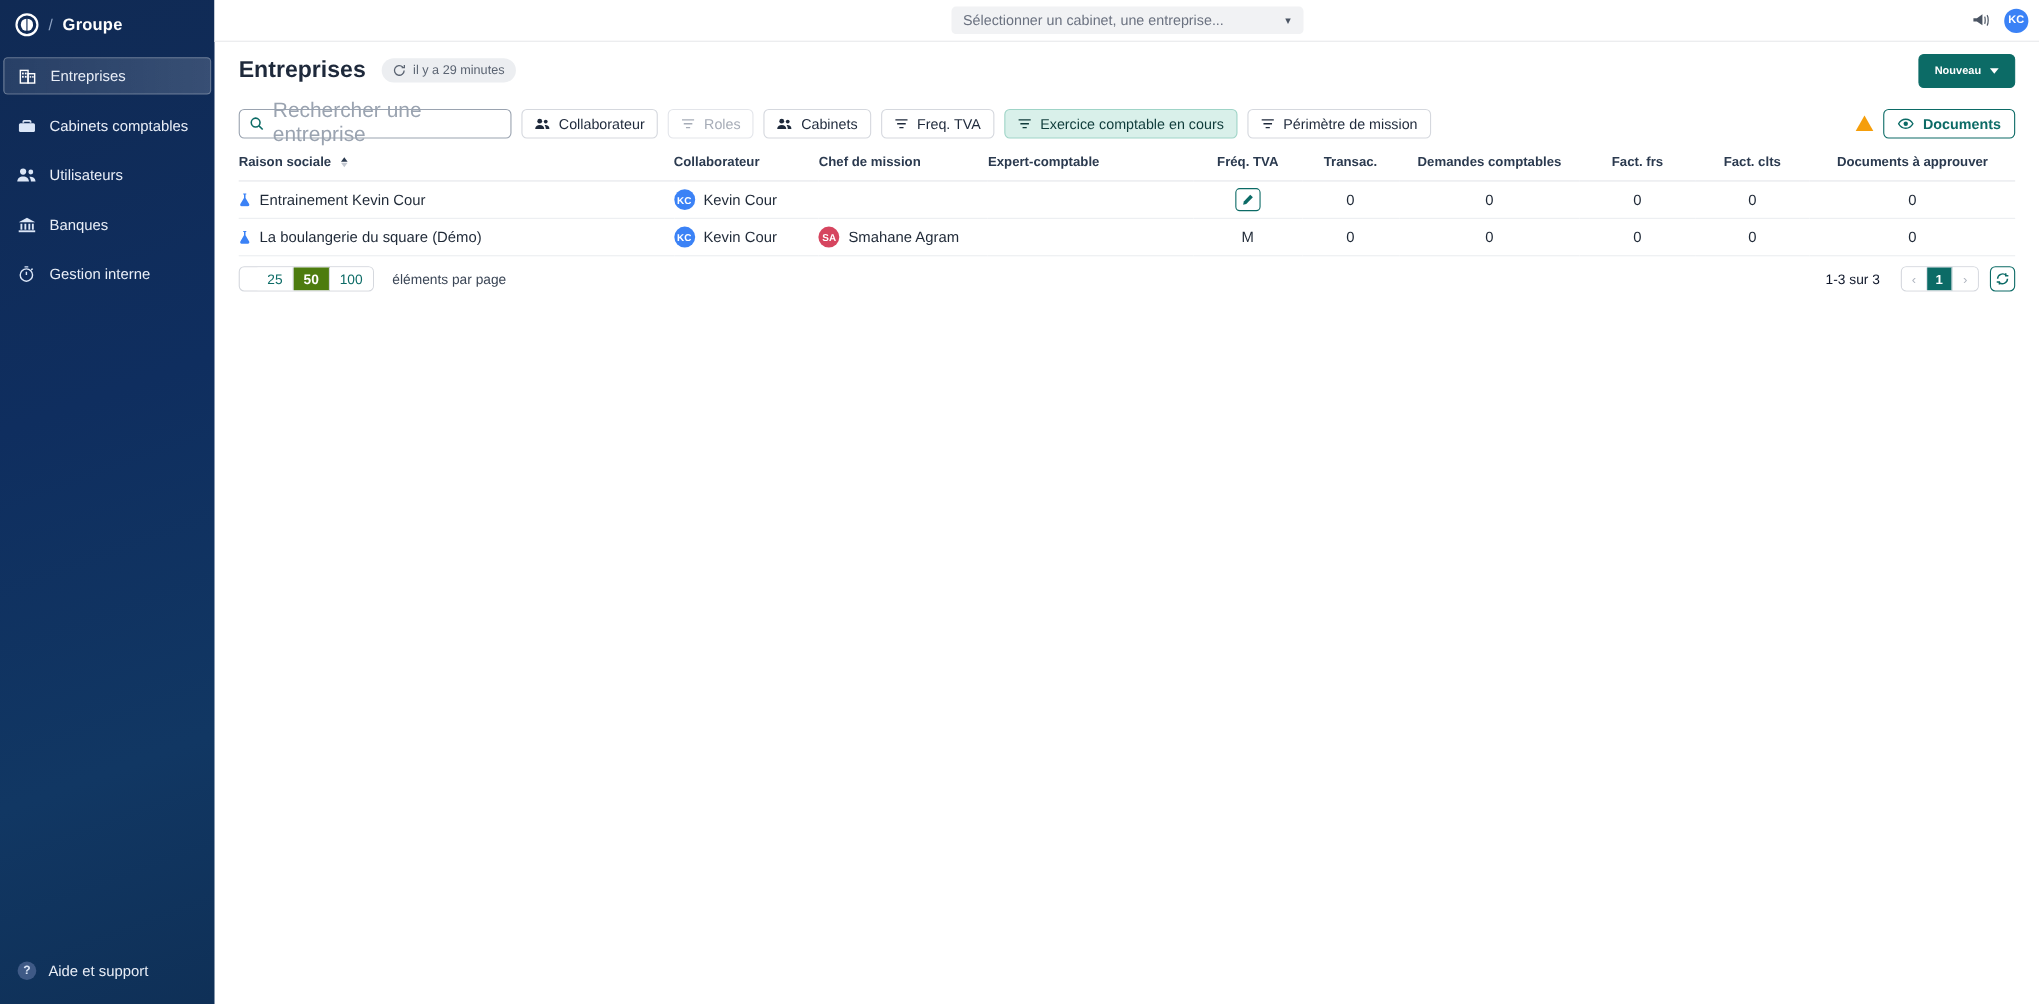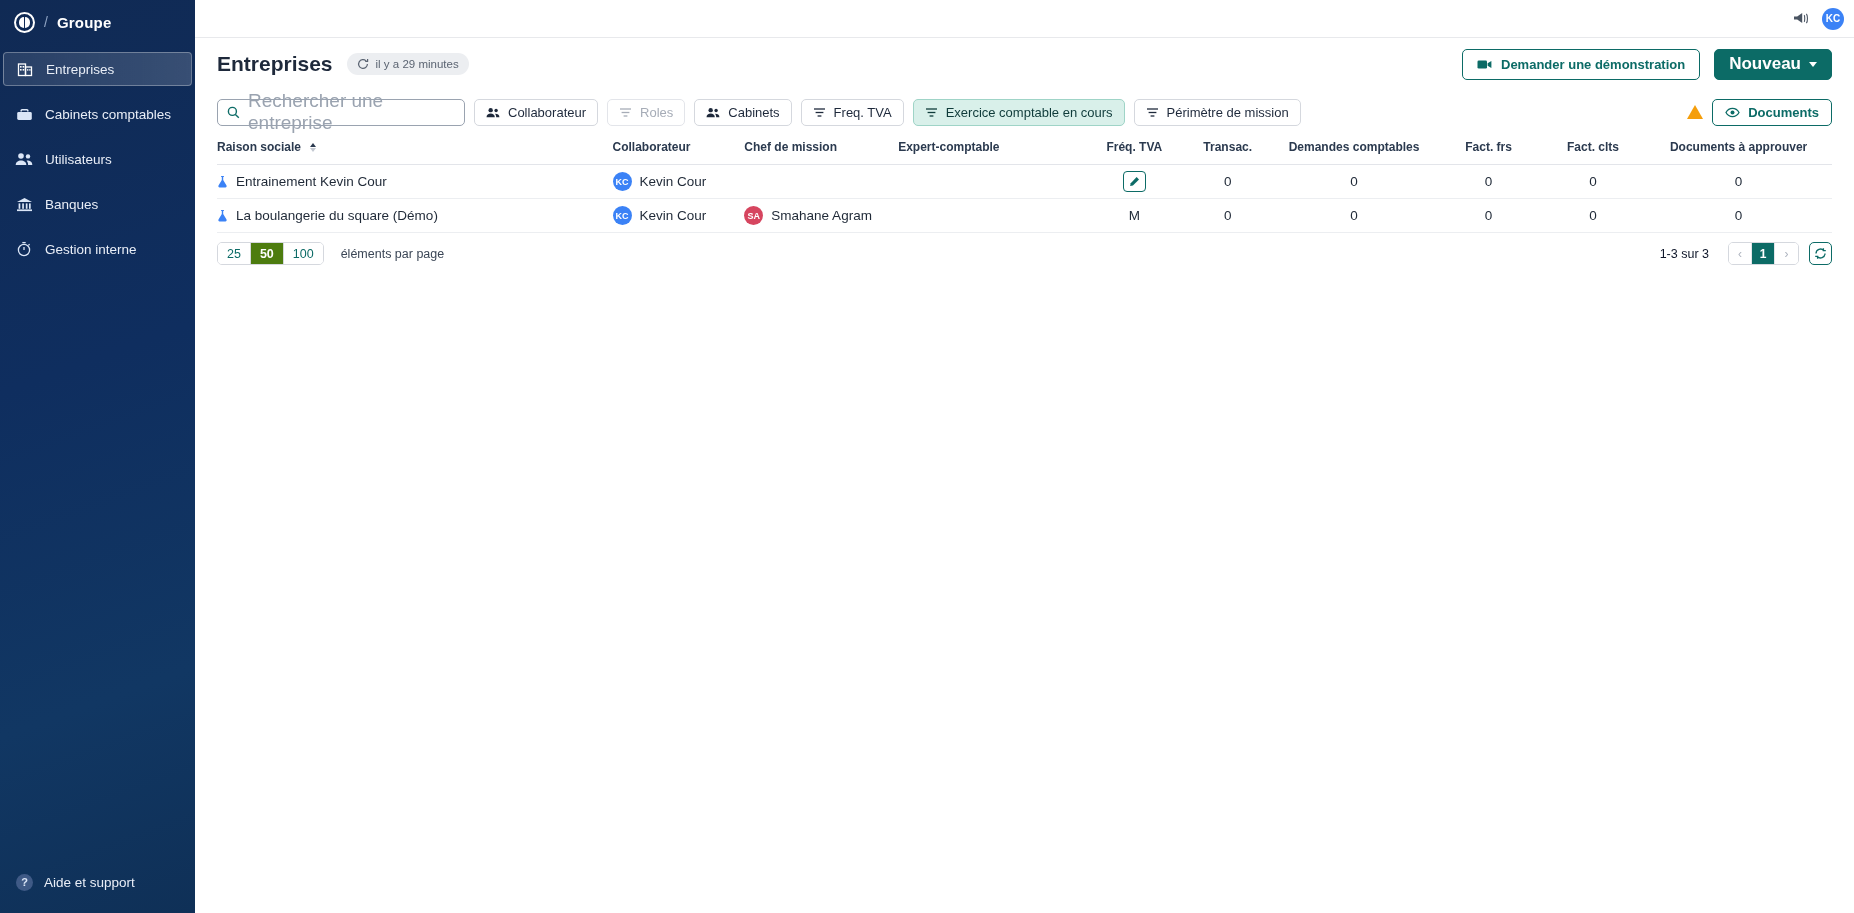--- a/index.html
+++ b/index.html
@@ -93,21 +93,21 @@
     color: #5b6472; font-size: 11.5px; cursor: pointer;
   }
   .head-spacer { flex: 1 1 auto; }
   .btn-demo {
     display:flex; align-items:center; gap:9px; height: 31px; padding: 0 14px;
     border: 1px solid #0c6b66; border-radius: 5px; background: #fff;
     color: #0c6b66; font-size: 13px; font-weight: 600; cursor: pointer; white-space: nowrap;
   }
   .btn-new {
     display:flex; align-items:center; gap:8px; height: 31px; padding: 0 14px;
-    border-radius: 5px; background: #0c6b66; color:#fff; font-size: 17px;
+    border-radius: 5px; background: #0c6b66; color:#fff; font-size: 10px;
     font-weight: 600; cursor:pointer; border: 1px solid #0c6b66;
   }
   .caret-dn { width:0;height:0;border-left:4px solid transparent;border-right:4px solid transparent;border-top:5px solid currentColor; }
 
   .tabsrow { height: 26px; flex: 0 0 26px; display:flex; justify-content:flex-end; padding-right: 22px; }
   .tabs { display:flex; align-items:center; gap: 2px; background:#eceef1; border-radius: 4px; padding: 2px; }
   .tab {
     font-size: 13px; color: #5b6472; padding: 2px 8px; border-radius: 3px; cursor: pointer;
   }
   .tab.active { background: #ffffff; color: #0c6b66; font-weight: 600; }
@@ -160,21 +160,21 @@
   }
   .av-blue { background:#3b82f6; }
   .av-red  { background:#d6455f; }
   .edit-btn {
     width:23px;height:21px;border:1px solid #0c6b66;border-radius:4px;background:#fff;
     display:inline-flex;align-items:center;justify-content:center;cursor:pointer;
   }
 
   
   .footer { padding: 9px 22px 0 22px; display:flex; align-items:center; }
-  .pp-group { display:flex; border:1px solid #d5d8de; border-radius:5px; overflow:hidden; height:23px; }
+  .pp-group { display:flex; border:1px solid #d5d8de; border-radius:5px; overflow:hidden; height:23px;padding-left:16px; }
   .pp {
     padding: 0 9px; font-size: 12.5px; color:#0c6b66; display:flex;align-items:center;
     cursor:pointer; background:#fff; border-right:1px solid #d5d8de;
   }
   .pp:last-child { border-right: none; }
   .pp.active { background:#4d7c0f; color:#fff; font-weight:bold; }
   .pp-label { font-size:12.5px; color:#3b4656; margin-left:17px; }
   .footer-spacer { flex:1 1 auto; }
   .count-label { font-size:12.5px; color:#0f172a; margin-right:19px; }
   .pager { display:flex; border:1px solid #d5d8de; border-radius:5px; overflow:hidden; height:23px; margin-right:10px; }
@@ -270,20 +270,24 @@
 
     <div class="help-item">
       <span class="help-circle">?</span>
       <span>Aide et support</span>
     </div>
   </aside>
 
   <section class="main">
 
     <div class="topbar">
+      <div class="ctx-select">
+        <span>Sélectionner un cabinet, une entreprise...</span>
+        <span class="chev">▾</span>
+      </div>
       <div class="topbar-right">
         <span>
           <svg width="17" height="15" viewBox="0 0 17 15" fill="#4b5563">
             <path d="M1 5.6h3.2L9.2 2v10L4.2 8.6H1z"></path>
             <path d="M11.2 4.2c.7.9.7 5.7 0 6.6" stroke="#4b5563" stroke-width="1.1" fill="none"></path>
             <path d="M13.4 2.8c1.4 1.7 1.4 7.7 0 9.4" stroke="#4b5563" stroke-width="1.1" fill="none"></path>
           </svg>
         </span>
         <span class="avatar-kc">KC</span>
       </div>
@@ -294,29 +298,20 @@
       <div class="refresh-chip">
         <span>
           <svg width="12" height="12" viewBox="0 0 12 12" fill="none" stroke="#5b6472" stroke-width="1.2">
             <path d="M10.4 6a4.4 4.4 0 1 1-1.3-3.1"></path>
               <path d="M10.6 1v2.4H8.2"></path>
           </svg>
         </span>
         <span>il y a 29 minutes</span>
       </div>
       <div class="head-spacer"></div>
-      <button class="btn-demo">
-        <span>
-          <svg width="15" height="11" viewBox="0 0 15 11" fill="#0c6b66">
-            <rect x="0.5" y="1.5" width="9.5" height="8" rx="1.3"></rect>
-            <path d="M10.6 4.2 14.4 2v7l-3.8-2.2z"></path>
-          </svg>
-        </span>
-        <span>Demander une démonstration</span>
-      </button>
       <button class="btn-new">
         <span>Nouveau</span>
         <span class="caret-dn"></span>
       </button>
     </div>
 
 
     <div class="filterbar">
       <div class="search-box">
         <span>

